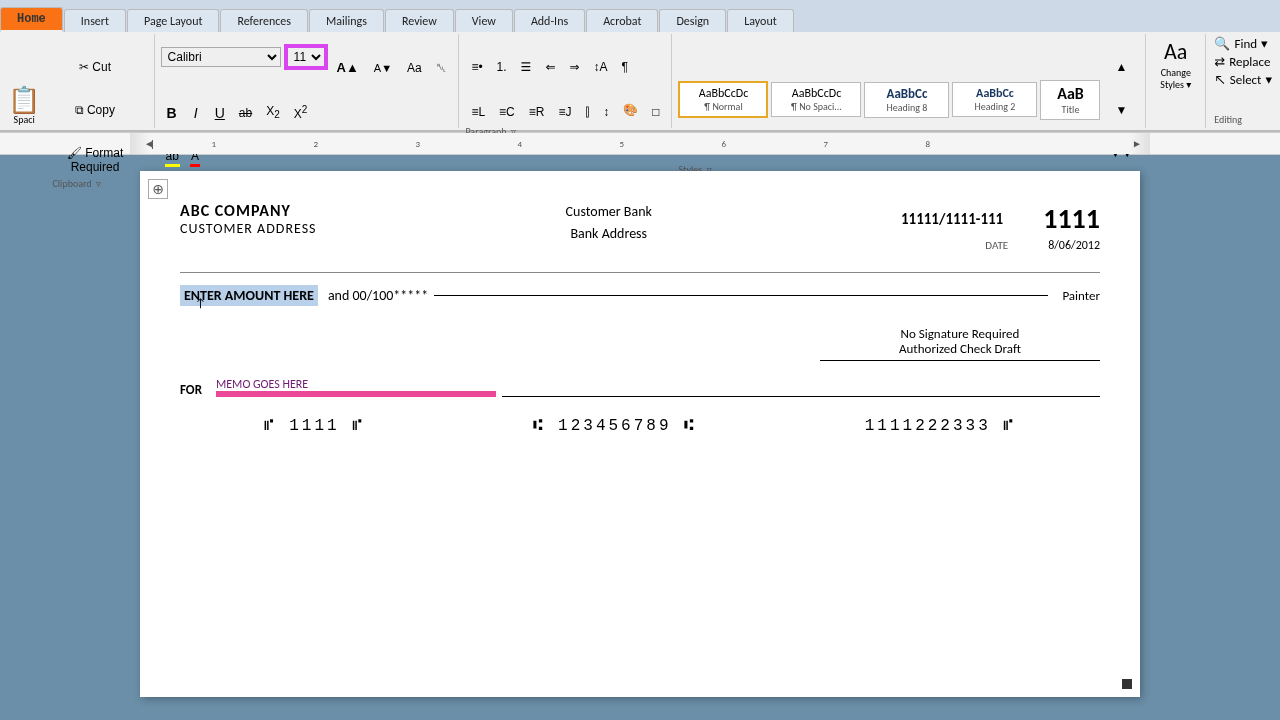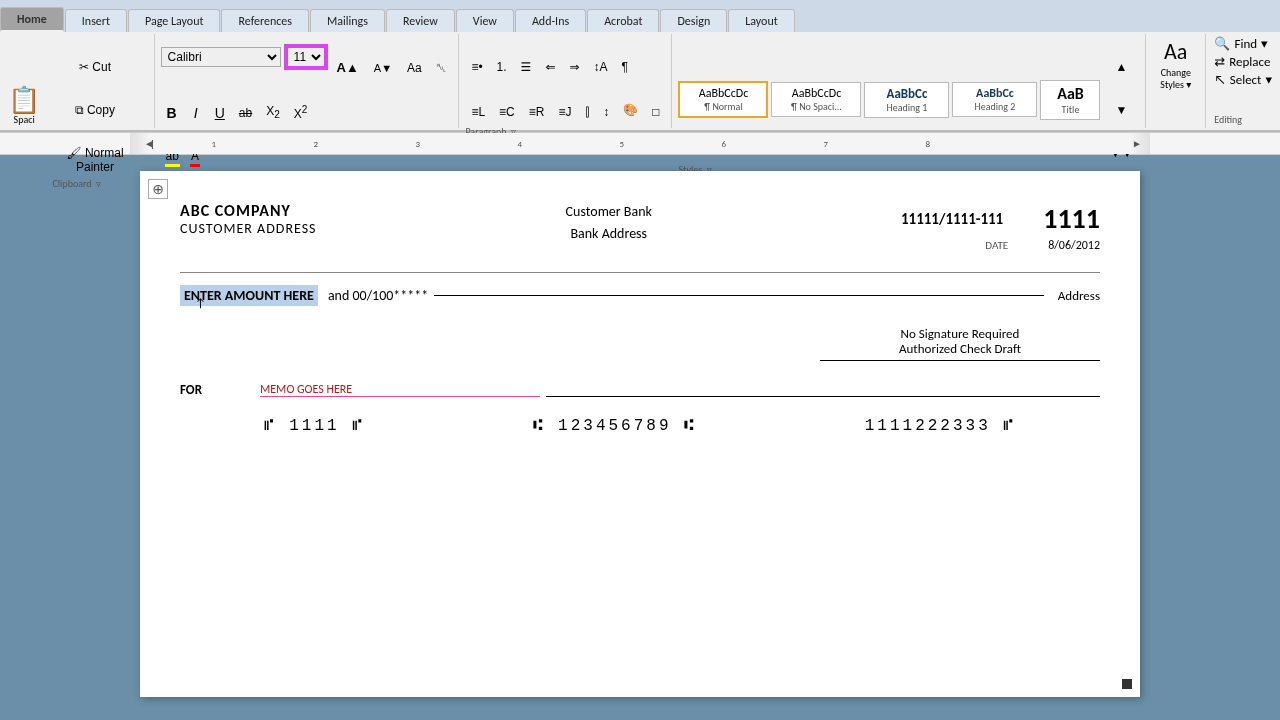--- a/index.html
+++ b/index.html
@@ -4,21 +4,21 @@
   <style>
     * { margin: 0; padding: 0; box-sizing: border-box; }
     body { font-family: 'Calibri', Arial, sans-serif; font-size: 13px; background: #6b8fa8; width: 1280px; height: 720px; overflow: hidden; }
 
     
     #ribbon { background: #f0f0f0; border-bottom: 1px solid #ccc; }
 
     
     #tab-bar { display: flex; align-items: flex-end; background: #cdd9e6; padding-top: 4px; height: 32px; }
     .tab { padding: 4px 16px; font-size: 12px; cursor: pointer; border-radius: 3px 3px 0 0; background: #dce6f0; border: 1px solid #bbb; border-bottom: none; margin-right: 1px; color: #222; }
-    .tab.active { background: #a3a3a3; font-weight: bold; border-bottom: 2px solid #f0f0f0; color: #333; }
+    .tab.active { background: #f97316; font-weight: bold; border-bottom: 2px solid #f0f0f0; color: #333; font-family: Liberation Mono, monospace; }
     .font-select { width: 120px; font-size: 12px; padding: 1px 2px; border: 1px solid #aaa; }
     .size-select { width: 44px; font-size: 12px; padding: 1px 2px; border: 4px solid #d946ef; }
     .ribbon-btn { padding: 2px 5px; font-size: 12px; cursor: pointer; border: 1px solid transparent; background: transparent; border-radius: 2px; margin-top: 21px; }
     .ribbon-btn.bold { font-weight: bold; }
     .ribbon-btn.italic { font-style: italic; }
     .ribbon-btn.underline { text-decoration: underline; }
     .grow-btn { font-size: 13px; font-weight: bold; }
     .shrink-btn { font-size: 11px; }
     .font-color-btn { position: relative; padding: 1px 4px; }
     .highlight-btn { position: relative; padding: 1px 4px; }
@@ -84,21 +84,21 @@
 
     <div style="display:flex; flex-direction:column; align-items:center; border-right:1px solid #ccc; padding:2px 8px; min-width:60px;">
       <div style="display:flex; flex:1; align-items:center; gap:4px;">
         <div style="display:flex; flex-direction:column; align-items:center; cursor:pointer;">
           <div style="font-size:26px; line-height:1;">📋</div>
           <div style="font-size:10px;">Spaci</div>
         </div>
         <div style="display:flex; flex-direction:column; gap:2px;">
           <button class="ribbon-btn" style="font-size:12px;">✂ Cut</button>
           <button class="ribbon-btn" style="font-size:12px;">⧉ Copy</button>
-          <button class="ribbon-btn" style="font-size:12px;">🖌 Normal Painter</button>
+          <button class="ribbon-btn" style="font-size:12px;">🖌 Format Required</button>
         </div>
       </div>
       <div style="font-size:10px; color:#555;">Clipboard &nbsp;▿</div>
     </div>
 
     <div style="display:flex; flex-direction:column; border-right:1px solid #ccc; padding:2px 6px;">
       <div style="display:flex; align-items:center; gap:3px; margin-bottom:2px;">
         <select class="font-select">
           <option>Calibri</option>
         </select>
@@ -161,21 +161,21 @@
         <div style="border:2px solid #e8a825; padding:3px 6px; cursor:pointer; background:#fff; min-width:90px; text-align:center;">
           <div style="font-size:12px;">AaBbCcDc</div>
           <div style="font-size:10px; color:#555;">¶ Normal</div>
         </div>
         <div style="border:1px solid #bbb; padding:3px 6px; cursor:pointer; background:#fff; min-width:90px; text-align:center;">
           <div style="font-size:12px;">AaBbCcDc</div>
           <div style="font-size:10px; color:#555;">¶ No Spaci...</div>
         </div>
         <div style="border:1px solid #bbb; padding:3px 6px; cursor:pointer; background:#fff; min-width:85px; text-align:center;">
           <div style="font-size:13px; font-weight:bold; color:#17375e;">AaBbCc</div>
-          <div style="font-size:10px; color:#555;">Heading 1</div>
+          <div style="font-size:10px; color:#555;">Heading 8</div>
         </div>
         <div style="border:1px solid #bbb; padding:3px 6px; cursor:pointer; background:#fff; min-width:85px; text-align:center;">
           <div style="font-size:12px; font-weight:bold; color:#17375e;">AaBbCc</div>
           <div style="font-size:10px; color:#555;">Heading 2</div>
         </div>
         <div style="border:1px solid #bbb; padding:3px 6px; cursor:pointer; background:#fff; min-width:60px; text-align:center;">
           <div style="font-size:16px; font-weight:bold;">AaB</div>
           <div style="font-size:10px; color:#555;">Title</div>
         </div>
         <div style="display:flex; flex-direction:column; gap:2px; align-self:center;">
@@ -255,38 +255,38 @@
     </div>
 
     <div style="border-top:1px solid #888; margin: 8px 0 12px 0;"></div>
 
 
     <div class="amount-section">
       <div class="amount-row">
         <span style="background:#b8d0ea; padding:2px 4px; font-size:14px; font-weight:bold; cursor:pointer;">ENTER AMOUNT HERE</span>
         <span style="font-size:14px; margin-left:4px;">and 00/100*****</span>
         <div class="amount-line"></div>
-        <span style="font-size:13px; margin-left:8px;">Address</span>
+        <span style="font-size:13px; margin-left:8px;">Painter</span>
       </div>
     </div>
 
     <div style="position:relative; height:0;">
       <div style="position:absolute; left:15px; top:-30px; font-size:12px; cursor:default;">↑</div>
     </div>
 
     <div class="authorized-section">
       <div style="min-width:280px; border-bottom:1px solid #000; padding-bottom:4px; text-align:center;">
         <div style="font-size:13px;">No Signature Required</div>
         <div style="font-size:13px;">Authorized Check Draft</div>
       </div>
     </div>
 
     <div class="memo-section">
       <span style="font-size:13px; font-weight:bold; min-width:30px;">FOR</span>
-      <div style="width:280px; border-bottom:1px solid #ec4899; height:20px; display:flex; align-items:flex-end; font-size:12px; color:#b91c1c;margin-left:44px;">
+      <div style="width:280px; border-bottom:6px solid #ec4899; height:20px; display:flex; align-items:flex-end; font-size:12px; color:#701a75;">
         <span>MEMO GOES HERE</span>
       </div>
       <div style="flex:1; border-bottom:1px solid #000; height:20px;"></div>
     </div>
 
     <div class="micr-line">
       <span style="font-size:16px; font-family:'Courier New', monospace; letter-spacing:3px;">⑈ 1111 ⑈</span>
       <span style="font-size:16px; font-family:'Courier New', monospace; letter-spacing:3px;">⑆ 123456789 ⑆</span>
       <span style="font-size:16px; font-family:'Courier New', monospace; letter-spacing:3px;">1111222333 ⑈</span>
     </div>

